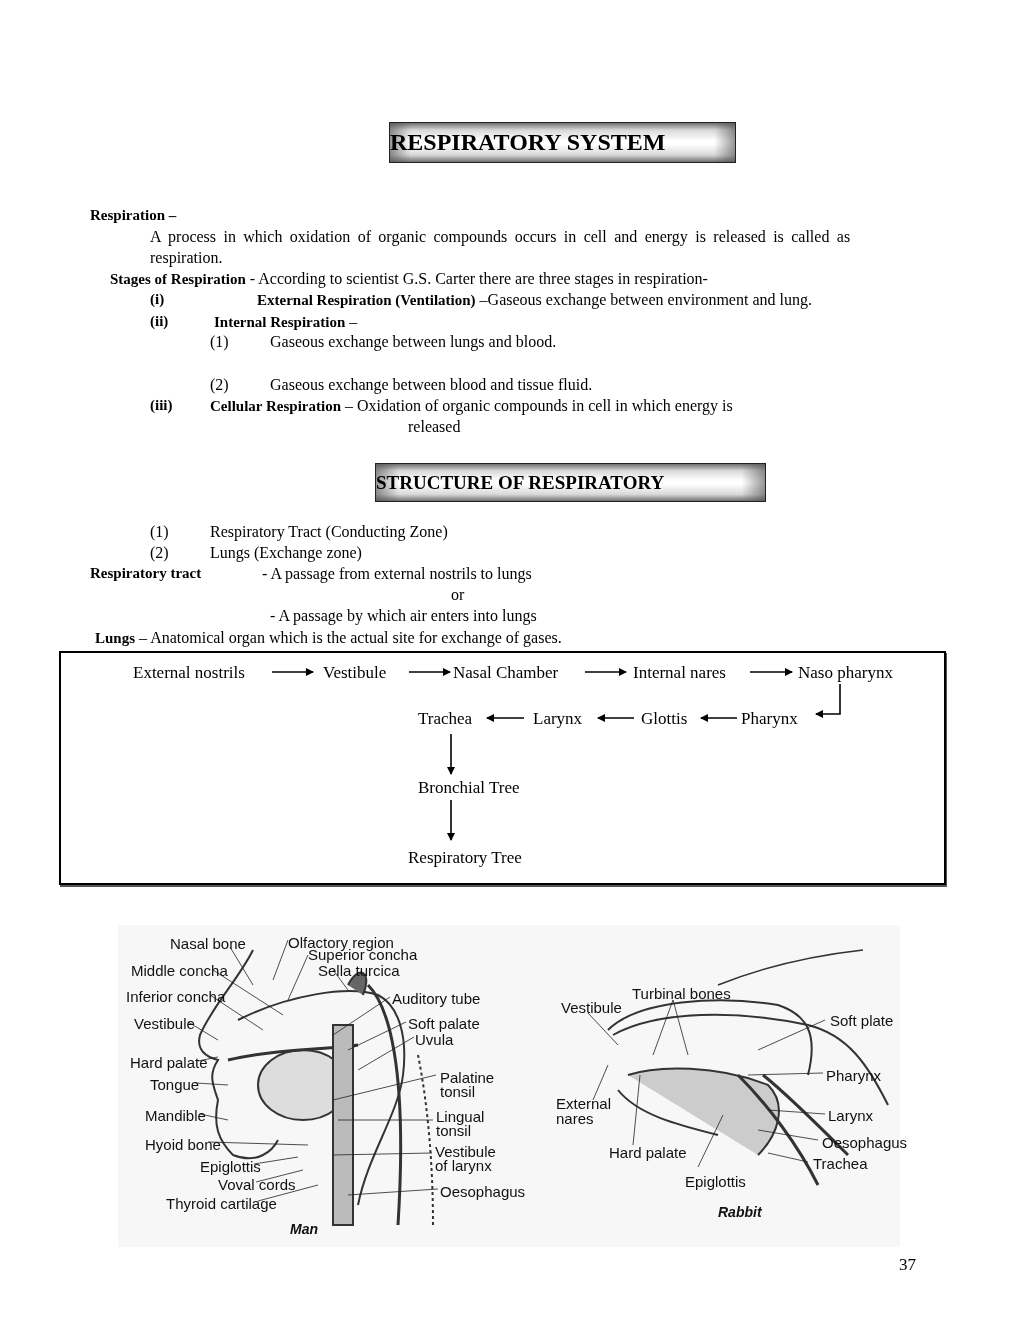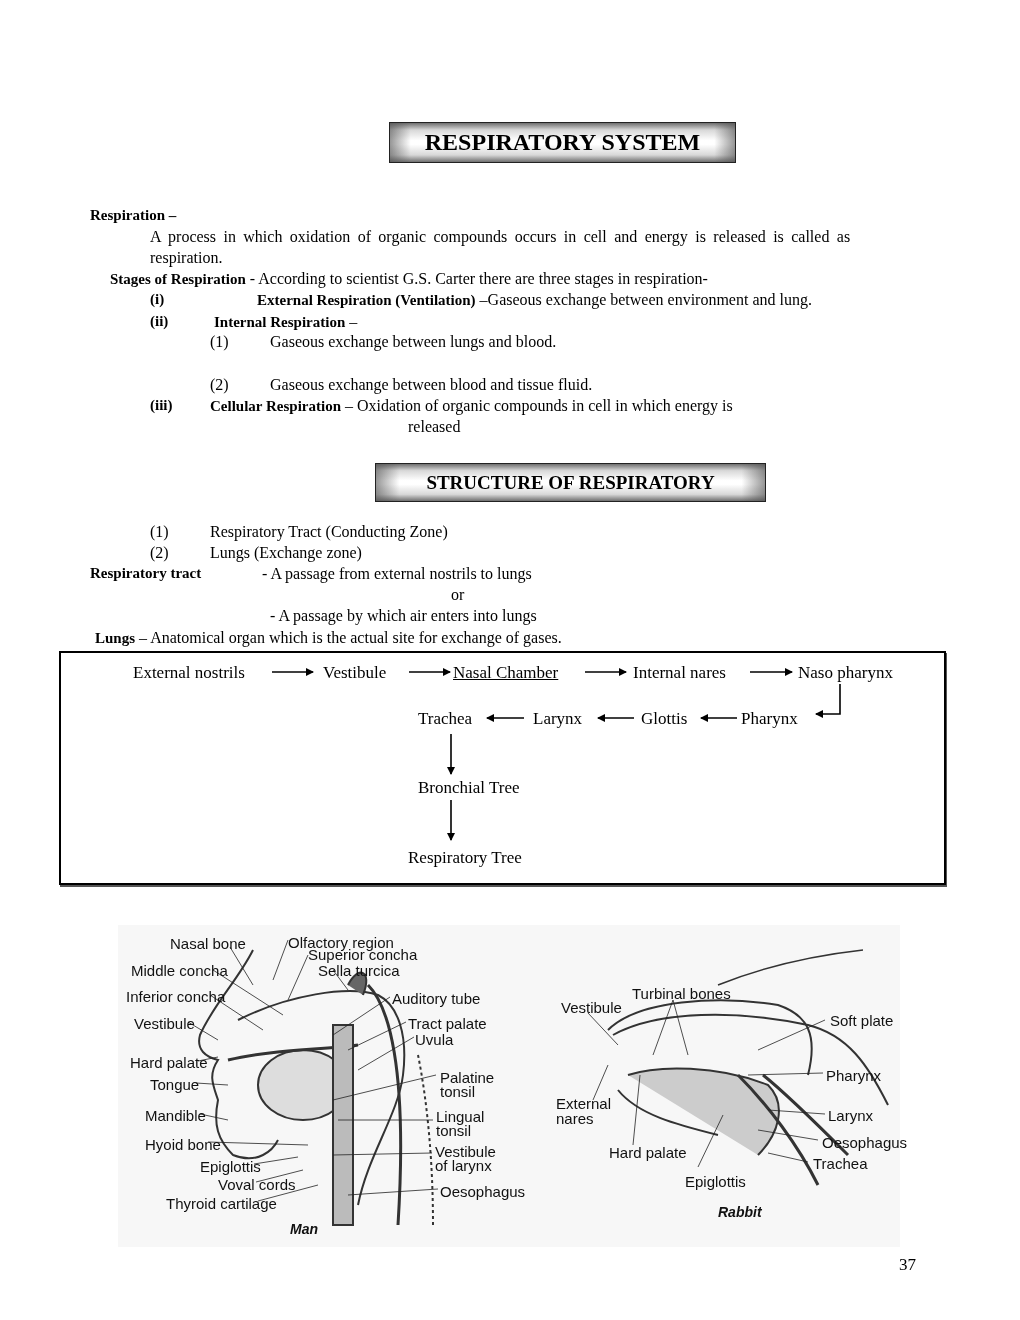--- a/index.html
+++ b/index.html
@@ -2,21 +2,21 @@
 <html><head>
 <meta charset="utf-8">
 <style>
   html, body { margin:0; padding:0; background:#fff; }
   body { width:1020px; height:1320px; position:relative; overflow:hidden;
          font-family:"Liberation Serif", serif; color:#000; font-size:16px; }
   .abs { position:absolute; white-space:nowrap; line-height:1; }
   .b { font-weight:bold; }
   .title-box { position:absolute; border:1.5px solid #222;
     background:linear-gradient(to bottom,#6f6f6f 0%,#d8d8d8 18%,#ffffff 45%,#ffffff 55%,#d8d8d8 82%,#6f6f6f 100%);
-    display:flex; align-items:center; justify-content:center; font-weight:bold; box-sizing:border-box; }
+    display:flex; align-items:center; justify-content:flex-start; font-weight:bold; box-sizing:border-box; }
   .title-box::before{content:"";position:absolute;inset:0;
     background:linear-gradient(to right,rgba(80,80,80,.6) 0%,rgba(255,255,255,0) 6%,rgba(255,255,255,0) 94%,rgba(80,80,80,.6) 100%);}
   .title-box span{position:relative;}
   .flow-box { position:absolute; left:59px; top:651px; width:887px; height:234px;
     border:2px solid #000; box-sizing:border-box; box-shadow:1px 2px 0 #555; }
   .fig { position:absolute; left:118px; top:925px; width:782px; height:322px; background:#f7f7f7; }
   .lbl { position:absolute; font-family:Liberation Sans, sans-serif; font-size:15px; white-space:nowrap; line-height:1; color:#111; }
   .cap { position:absolute; font-family:"Liberation Sans", sans-serif; font-size:14px; font-weight:bold; font-style:italic; color:#111; }
   svg { position:absolute; left:0; top:0; }
 </style>
@@ -68,21 +68,21 @@
 <div class="abs" style="left:262px;top:566px;">- A passage from external nostrils to lungs</div>
 <div class="abs" style="left:451px;top:587px;">or</div>
 <div class="abs" style="left:270px;top:608px;">- A passage by which air enters into lungs</div>
 <div class="abs" style="left:95px;top:630px;">
   <span class="b" style="font-size:15px;">Lungs</span><span> – Anatomical organ which is the actual site for exchange of gases.</span>
 </div>
 
 <div class="flow-box"></div>
 <div class="abs" style="left:133px;top:664px;font-size:17px;">External nostrils</div>
 <div class="abs" style="left:323px;top:664px;font-size:17px;">Vestibule</div>
-<div class="abs" style="left:453px;top:664px;font-size:17px;text-decoration:underline;">Nasal Chamber</div>
+<div class="abs" style="left:453px;top:664px;font-size:17px;">Nasal Chamber</div>
 <div class="abs" style="left:633px;top:664px;font-size:17px;">Internal nares</div>
 <div class="abs" style="left:798px;top:664px;font-size:17px;">Naso pharynx</div>
 
 <div class="abs" style="left:418px;top:710px;font-size:17px;">Trachea</div>
 <div class="abs" style="left:533px;top:710px;font-size:17px;">Larynx</div>
 <div class="abs" style="left:641px;top:710px;font-size:17px;">Glottis</div>
 <div class="abs" style="left:741px;top:710px;font-size:17px;">Pharynx</div>
 
 <div class="abs" style="left:418px;top:779px;font-size:17px;">Bronchial Tree</div>
 <div class="abs" style="left:408px;top:849px;font-size:17px;">Respiratory Tree</div>
@@ -173,21 +173,21 @@
   <div class="lbl" style="left:27px;top:183px;">Mandible</div>
   <div class="lbl" style="left:27px;top:212px;">Hyoid bone</div>
   <div class="lbl" style="left:82px;top:234px;">Epiglottis</div>
   <div class="lbl" style="left:100px;top:252px;">Voval cords</div>
   <div class="lbl" style="left:48px;top:271px;">Thyroid cartilage</div>
 
   <div class="lbl" style="left:170px;top:10px;">Olfactory region</div>
   <div class="lbl" style="left:190px;top:22px;">Superior concha</div>
   <div class="lbl" style="left:200px;top:38px;">Sella turcica</div>
   <div class="lbl" style="left:274px;top:66px;">Auditory tube</div>
-  <div class="lbl" style="left:290px;top:91px;">Tract palate</div>
+  <div class="lbl" style="left:290px;top:91px;">Soft palate</div>
   <div class="lbl" style="left:297px;top:107px;">Uvula</div>
   <div class="lbl" style="left:322px;top:145px;">Palatine</div>
   <div class="lbl" style="left:322px;top:159px;">tonsil</div>
   <div class="lbl" style="left:318px;top:184px;">Lingual</div>
   <div class="lbl" style="left:318px;top:198px;">tonsil</div>
   <div class="lbl" style="left:317px;top:219px;">Vestibule</div>
   <div class="lbl" style="left:317px;top:233px;">of larynx</div>
   <div class="lbl" style="left:322px;top:259px;">Oesophagus</div>
   <div class="cap" style="left:172px;top:296px;">Man</div>
 

